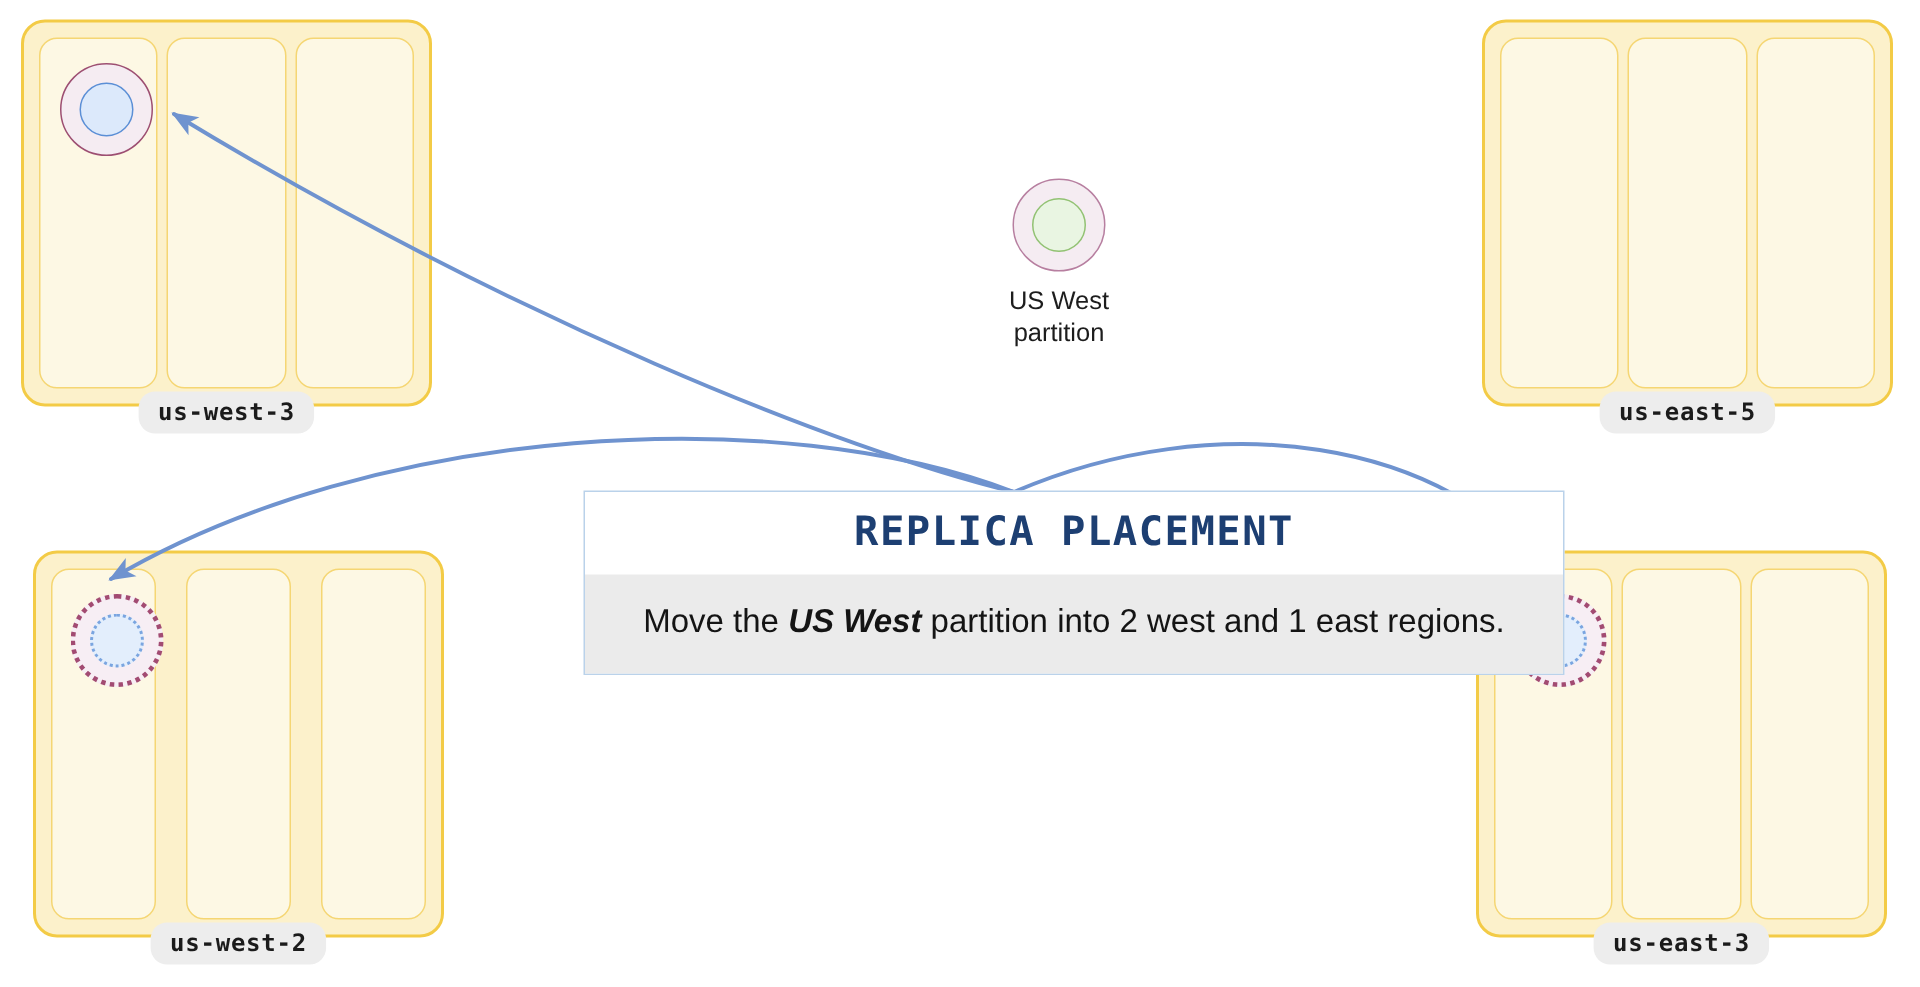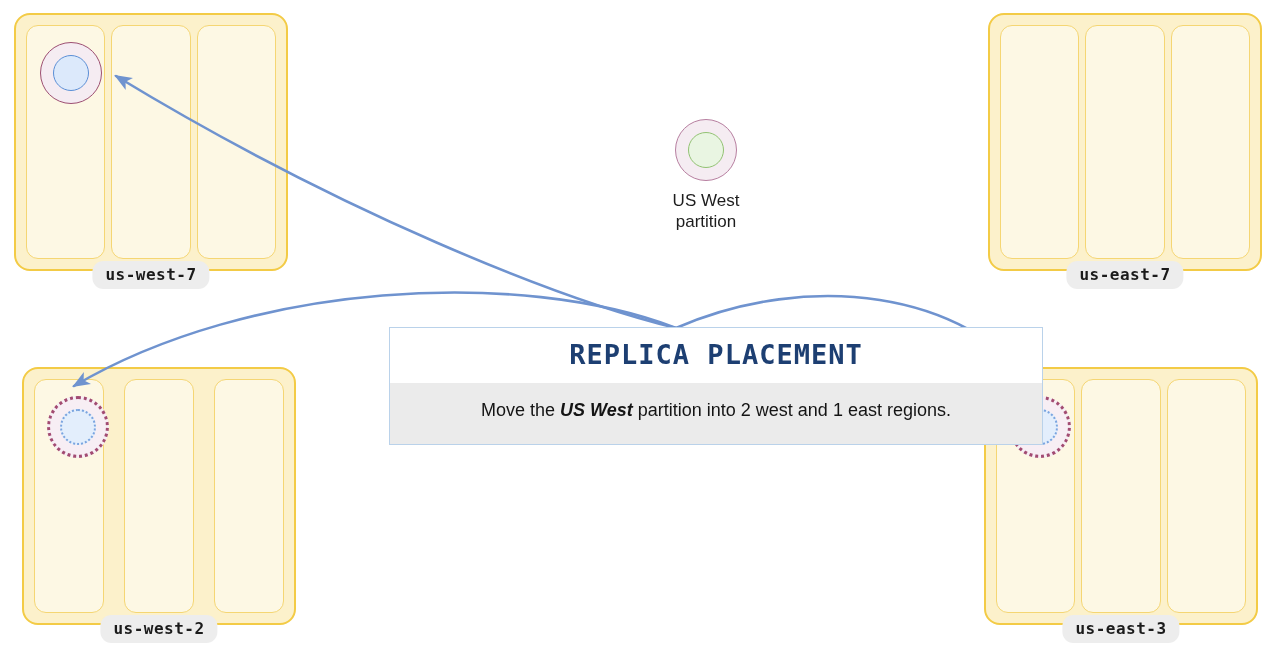--- a/index.html
+++ b/index.html
@@ -155,21 +155,21 @@
     font-weight: 700;
     letter-spacing: 1px;
     color: #1d3f72;
     padding: 11px 0 13px 0;
     background: #ffffff;
   }
   #info-card .card-body {
     background: #ebebeb;
     padding: 15px 34px 20px 34px;
     text-align: center;
-    font-size: 18px;
+    font-size: 22px;
     line-height: 1.42;
     color: #141414;
   }
   #info-card .card-body b {
     font-weight: 700;
     font-style: italic;
   }
 
   
   #arrows {
@@ -179,28 +179,28 @@
     pointer-events: none;
   }
 </style>
 </head>
 <body>
 
 <div class="region" id="region-us-west-1">
   <div class="zone"></div>
   <div class="zone"></div>
   <div class="zone"></div>
-  <div class="region-label">us-west-7</div>
+  <div class="region-label">us-west-3</div>
 </div>
 
 <div class="region" id="region-us-east-1">
   <div class="zone"></div>
   <div class="zone"></div>
   <div class="zone"></div>
-  <div class="region-label">us-east-7</div>
+  <div class="region-label">us-east-5</div>
 </div>
 
 <div class="region" id="region-us-west-2">
   <div class="zone"></div>
   <div class="zone"></div>
   <div class="zone"></div>
   <div class="region-label">us-west-2</div>
 </div>
 
 <div class="region" id="region-us-east-2">

